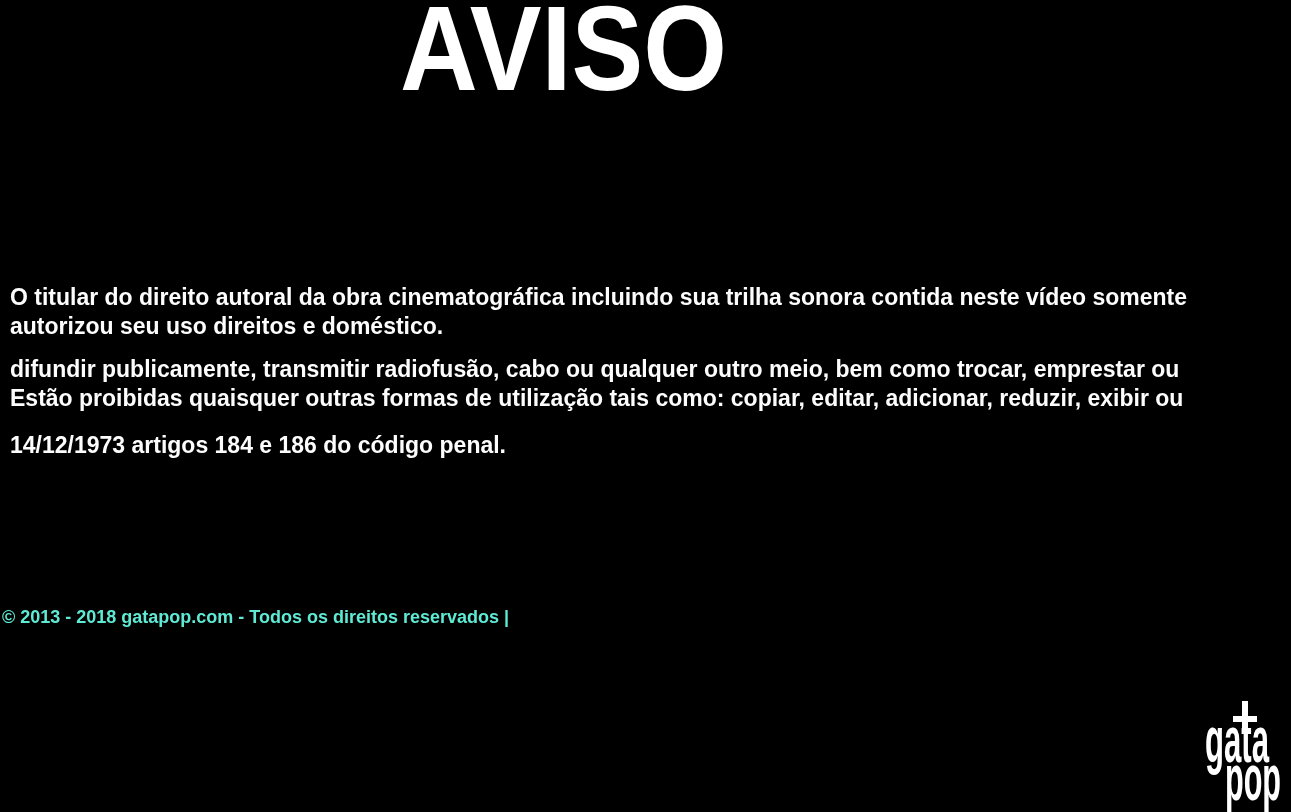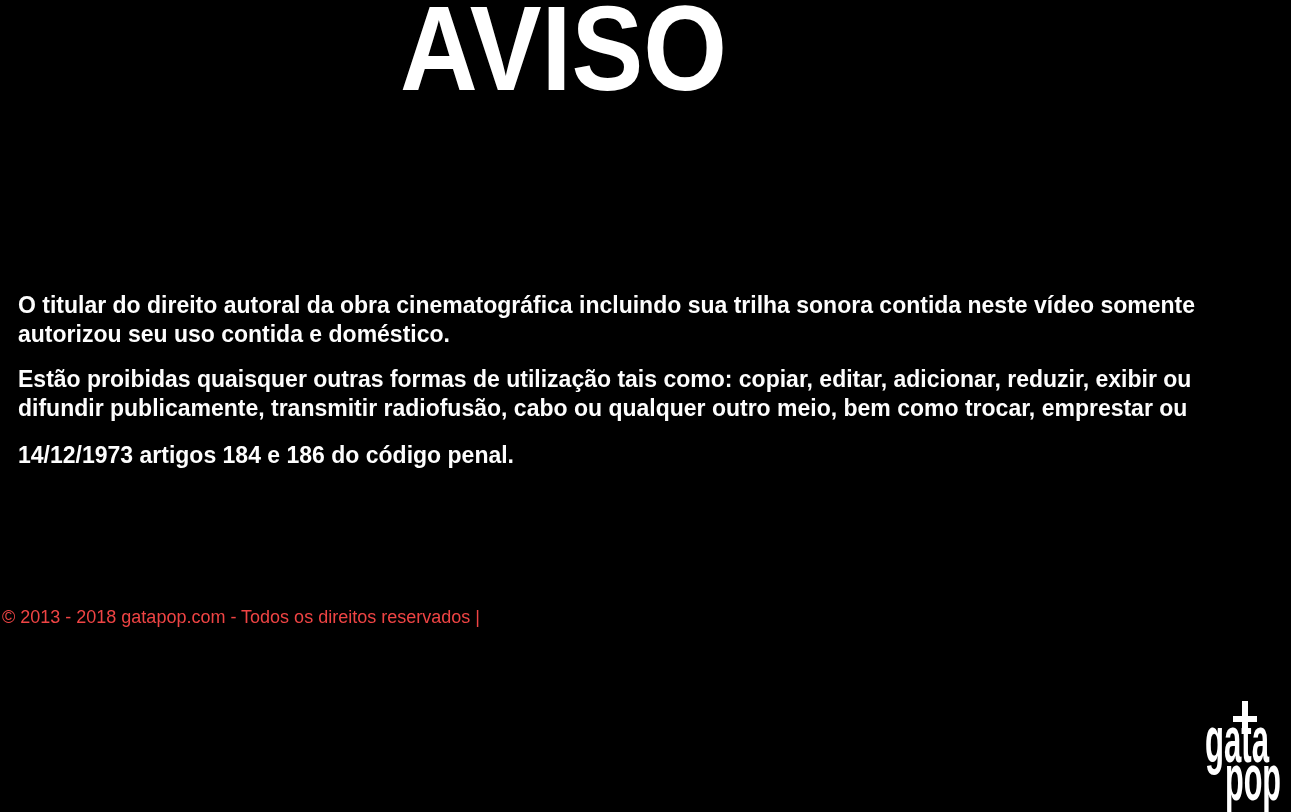--- a/index.html
+++ b/index.html
@@ -28,58 +28,58 @@
   .content {
     position: absolute;
     left: 2px;
     top: 275px;
     width: 1260px;
     color: #fdfdfd;
     font-weight: bold;
     font-size: 23px;
     line-height: 29px;
   }
-  .para { margin: 16px; }
+  .para { margin: 8px; }
   .para:nth-child(2) { margin-top: 14px; }
   .para:nth-child(3) { margin-top: 18px; }
   .line { white-space: pre; }
 
   .copyright {
     position: absolute;
     left: 2px;
     top: 606px;
     font-size: 18px;
     line-height: 22px;
-    font-weight: normal;
-    color: #ef4444;
+    font-weight: bold;
+    color: #5eead4;
     white-space: pre;
   }
 
   .logo {
     position: absolute;
     right: 4px;
     bottom: 0;
     width: 86px;
     height: 116px;
   }
   .logo svg { display: block; }
 </style>
 </head>
 <body>
 
 <div class="title">AVISO</div>
 
 <div class="content">
   <div class="para">
     <div class="line">O titular do direito autoral da obra cinematográfica incluindo sua trilha sonora contida neste vídeo somente</div>
-    <div class="line">autorizou seu uso contida e doméstico.</div>
+    <div class="line">autorizou seu uso direitos e doméstico.</div>
   </div>
   <div class="para">
+    <div class="line">difundir publicamente, transmitir radiofusão, cabo ou qualquer outro meio, bem como trocar, emprestar ou</div>
     <div class="line">Estão proibidas quaisquer outras formas de utilização tais como: copiar, editar, adicionar, reduzir, exibir ou</div>
-    <div class="line">difundir publicamente, transmitir radiofusão, cabo ou qualquer outro meio, bem como trocar, emprestar ou</div>
   </div>
   <div class="para">
     <div class="line">14/12/1973 artigos 184 e 186 do código penal.</div>
   </div>
 </div>
 
 <div class="copyright">© 2013 - 2018 gatapop.com - Todos os direitos reservados |</div>
 
 <div class="logo">
   <svg width="86" height="116" viewBox="0 0 86 116" xmlns="http://www.w3.org/2000/svg">

